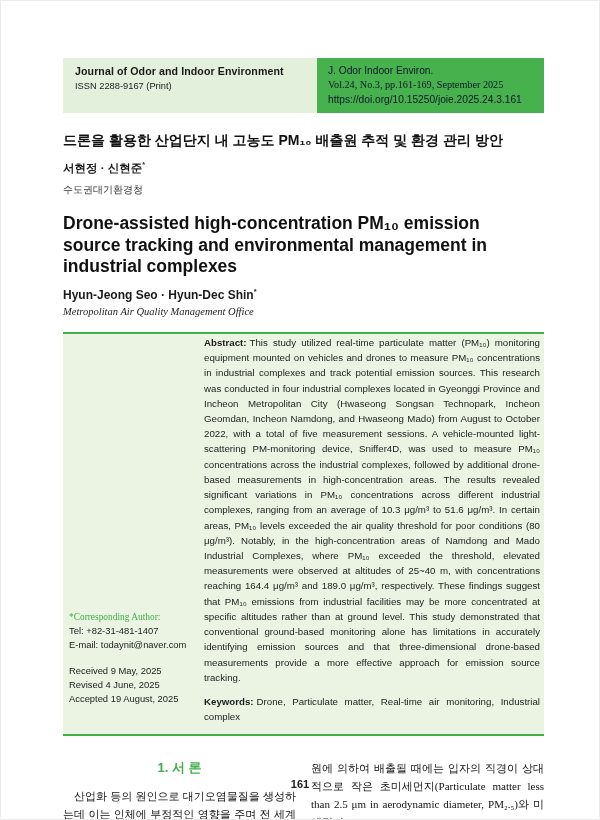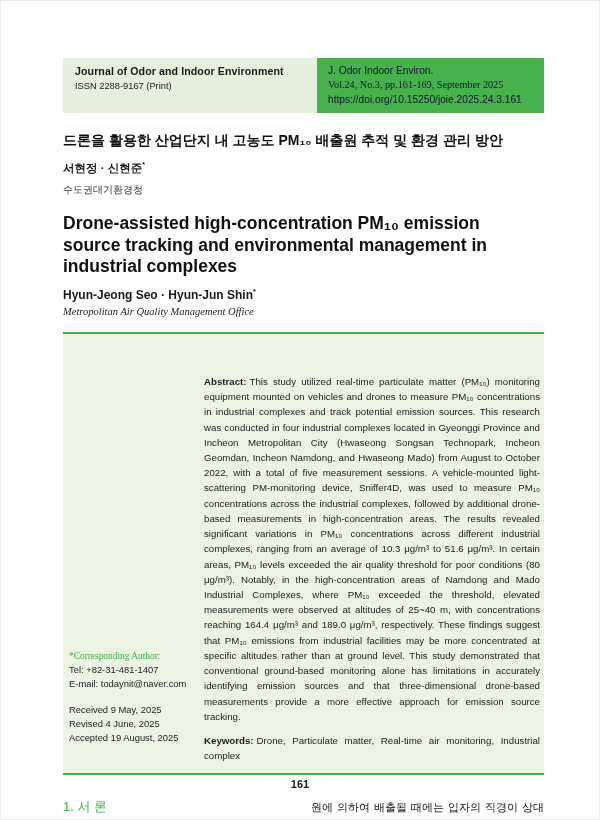--- a/index.html
+++ b/index.html
@@ -41,29 +41,29 @@
     margin-top:15px; background:#ebf4e3;
     border-top:2px solid #44b04b; border-bottom:2px solid #44b04b;
     display:flex; min-height:276px;
   }
   .abs-side {
     width:133px; padding:0 2px 28px 6px; display:flex; flex-direction:column;
     justify-content:flex-end; font-size:9.4px; line-height:1.5; color:#222;
   }
   .corr-label { color:#3fae49; font-family:"Liberation Serif","DejaVu Serif",serif; }
   .hist { margin-top:12px; }
-  .abs-main { flex:1; padding:15px 4px 10px 8px;margin-top:25px; }
+  .abs-main { flex:1; padding:1px 4px 10px 8px; }
   .abs-text { font-size:9.7px; line-height:1.57; text-align:justify; color:#1c1c1c; }
   .abs-text b, .kw b { font-weight:bold; margin-right:3px; }
   .kw { margin-top:9px; font-size:9.7px; }
 
   
   .intro { margin-top:23px; display:flex; gap:15px; }
   .col { width:234px; }
-  .sec-head { color:#3fae49; font-size:13px; font-weight:normal; margin-bottom:28px; }
+  .sec-head { color:#3fae49; font-size:13px; font-weight:bold; margin-bottom:11px;text-align:center; }
   .body-text {
     font-family:"Liberation Serif","DejaVu Serif",serif;
     font-size:11px; line-height:1.63; text-align:justify; color:#111;
   }
   .indent { text-indent:11px; }
   .col2 { padding-top:1px; }
 
   
   .folio { position:absolute; left:0; right:0; bottom:29px; text-align:center;
            font-size:11px; font-weight:bold; }
@@ -86,21 +86,21 @@
   </header>
 
   <h1 class="ko-title">드론을 활용한 산업단지 내 고농도 PM₁₀ 배출원 추적 및 환경 관리 방안</h1>
 
   <div class="ko-authors"><span>서현정 · 신현준</span><sup class="mark">*</sup></div>
 
   <div class="ko-affil serif">수도권대기환경청</div>
 
   <h2 class="en-title">Drone-assisted high-concentration PM₁₀ emission source tracking and environmental management in industrial complexes</h2>
 
-  <div class="en-authors"><span>Hyun-Jeong Seo · Hyun-Jun Shin</span><sup class="mark">*</sup></div>
+  <div class="en-authors"><span>Hyun-Jeong Seo · Hyun-Dec Shin</span><sup class="mark">*</sup></div>
 
   <div class="en-affil serif">Metropolitan Air Quality Management Office</div>
 
   <section class="abstract-box">
     <aside class="abs-side">
       <div class="corr-label">*Corresponding Author:</div>
       <div>Tel: +82-31-481-1407</div>
       <div>E-mail: todaynit@naver.com</div>
       <div class="hist">
         <div>Received 9 May, 2025</div>

